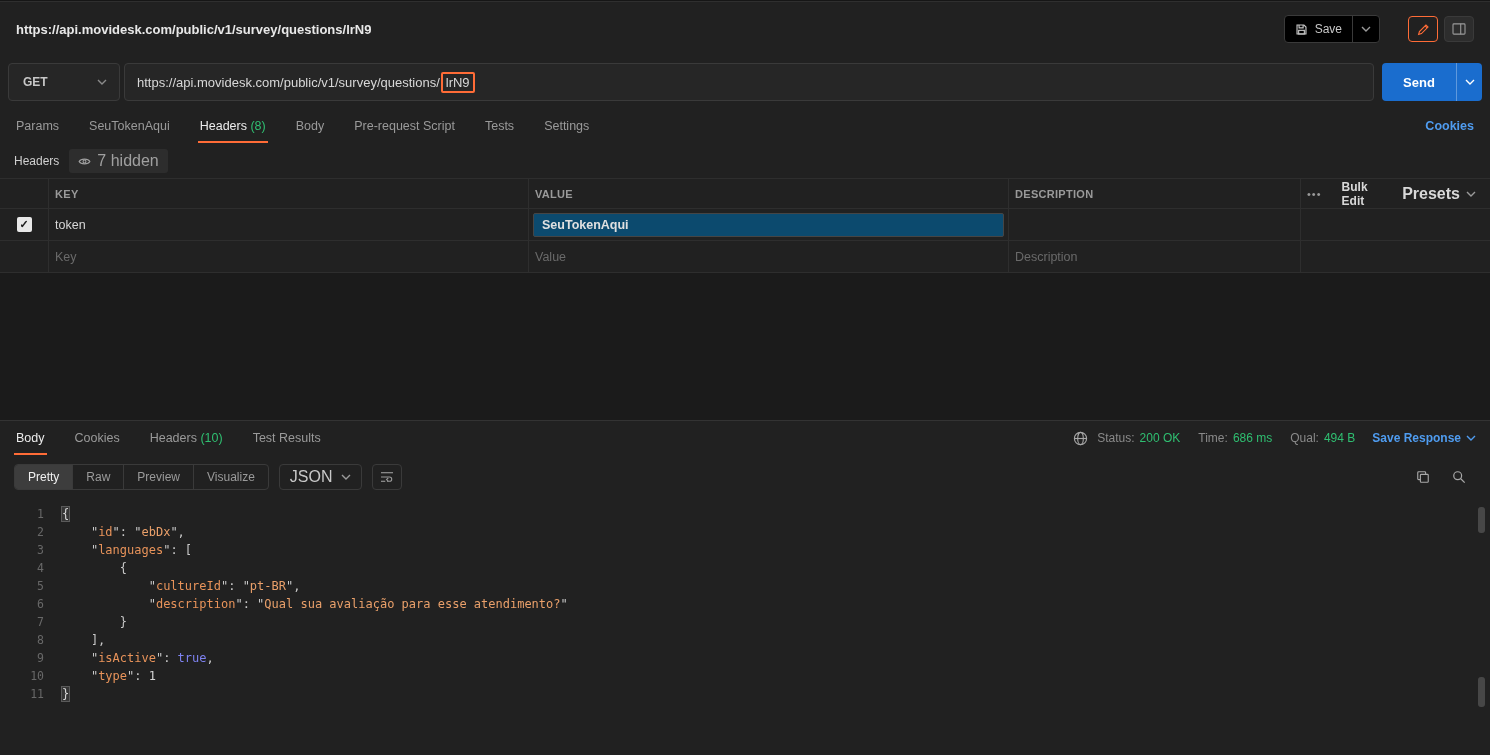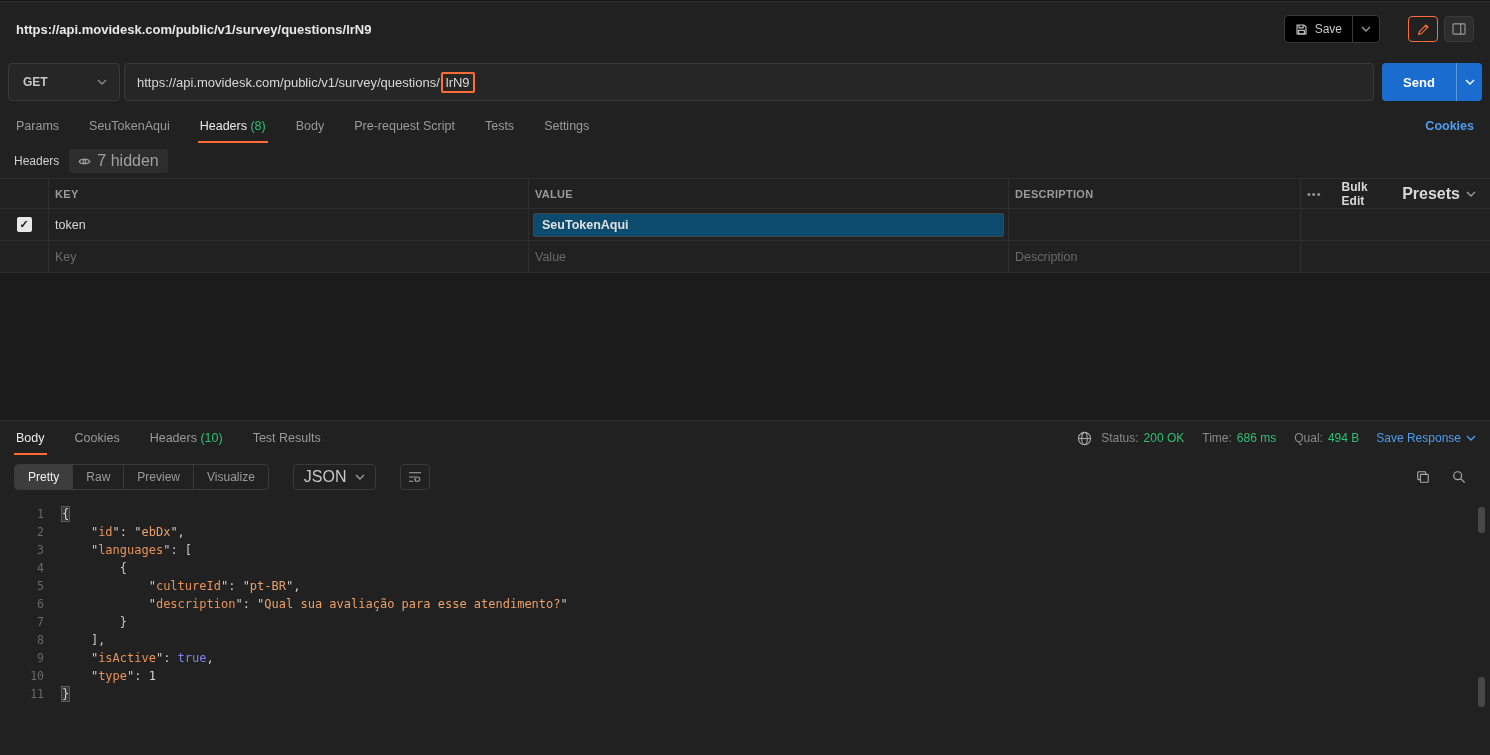--- a/index.html
+++ b/index.html
@@ -79,23 +79,23 @@
   .spacer { flex:1; background:#1b1b1b; }
 
   
   .response { height:335px; flex:none; background:#212121; border-top:1px solid #333;
     display:flex; flex-direction:column; }
   .resp-tabs-row { height:34px; flex:none; }
   .status-group { margin-left:auto; display:flex; align-items:center; padding-right:14px; font-size:12px; gap:5px; }
   .muted { color:#8a8a8a; }
   .green { color:#2fbf71; }
   .sp { width:8px; }
-  .save-response { display:flex; align-items:center; gap:5px; color:#4f9cf0; font-weight:normal; margin-left:12px; }
-
-  .resp-toolbar { height:44px; flex:none; display:flex; align-items:center; padding:0 14px; gap:24px;text-align:right; }
+  .save-response { display:flex; align-items:center; gap:5px; color:#4f9cf0; font-weight:bold; margin-left:12px; }
+
+  .resp-toolbar { height:44px; flex:none; display:flex; align-items:center; padding:0 14px; gap:10px;text-align:right; }
   .seg-group { display:inline-flex; border:1px solid #3a3a3a; border-radius:4px; overflow:hidden; height:26px; }
   .seg { line-height:24px; padding:0 13px; font-size:12px; color:#9a9a9a; border-left:1px solid #3a3a3a; }
   .seg:first-child { border-left:none; }
   .seg.active { background:#3d3d3d; color:#f0f0f0; }
   .json-select { display:flex; align-items:center; gap:8px; height:26px; border:1px solid #3a3a3a;
     border-radius:4px; padding:0 10px; font-size:16px; color:#c8c8c8; }
   .wrap-btn { width:30px; height:26px; border:1px solid #3a3a3a; border-radius:4px;
     display:flex; align-items:center; justify-content:center; color:#9a9a9a; }
   .resp-icons { margin-left:auto; display:flex; gap:22px; color:#a8a8a8; padding-right:10px; align-items:center; }
 

